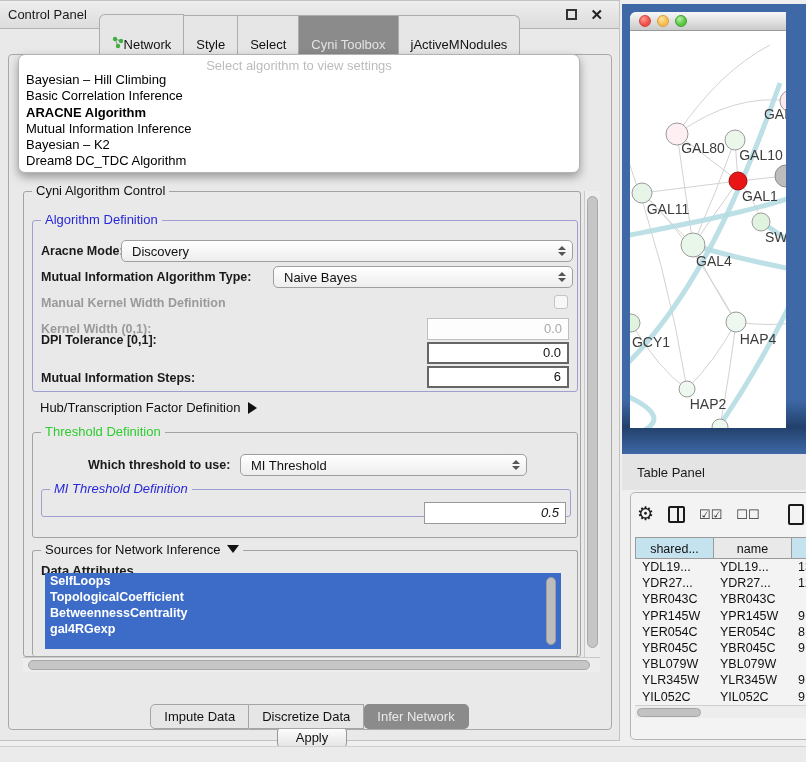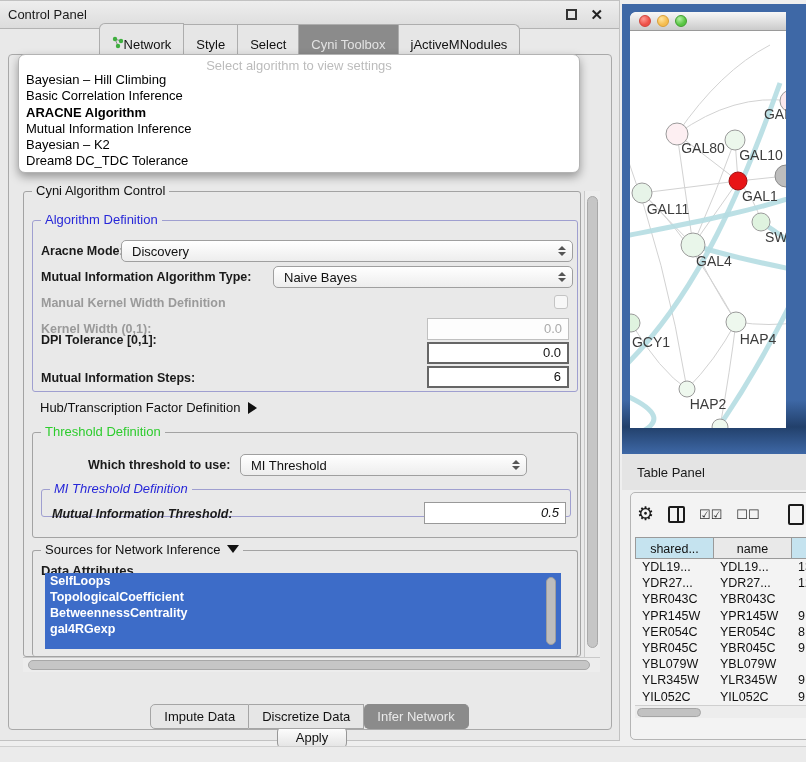--- a/index.html
+++ b/index.html
@@ -13,21 +13,21 @@
   #cp-titlebar { position:absolute; left:0; top:0; width:100%; height:28px;
     background:linear-gradient(#eeeeee,#dcdcdc); border-bottom:1px solid #b3b3b3;
     display:flex; align-items:center; }
   #cp-title { margin-left:8px; font-size:13px; color:#1a1a1a; }
   #cp-float { position:absolute; right:42px; top:8px; width:11px; height:11px;
     border:2px solid #333; background:transparent; }
   #cp-close { position:absolute; right:16px; top:5px; font-size:15px; font-weight:bold; color:#222; }
 
   #cp-tabbar { position:absolute; left:0; top:30px; width:100%; height:26px;
     display:flex; justify-content:center; align-items:flex-end; }
-  .tab { font-size:13px; padding:12px 12px 5px 12px; color:#111; background:#e6e6e6;
+  .tab { font-size:13px; padding:21px 12px 5px 12px; color:#111; background:#e6e6e6;
     border:1px solid #adadad; border-bottom:none; white-space:nowrap; display:flex; align-items:center; gap:0; }
   .tab:first-child { border-top-left-radius:6px; }
   .tab:last-child { border-top-right-radius:6px; }
   .tab.sel { background:#8b8b8b; color:#e3e3e3; }
   .tab + .tab { border-left:none; }
 
   #cp-body { position:absolute; left:8px; top:53px; width:604px; height:676px;
     border:1px solid #a9a9a9; border-radius:4px; background:#e9e9e9; }
 
   
@@ -221,21 +221,20 @@
           <div class="combo" style="left:207px; top:21px; width:287px;">
             <span class="val">MI Threshold</span>
             <span class="stepper">
                 <span class="up"></span>
                 <span class="dn"></span>
               </span>
           </div>
 
           <div class="group" style="left:8px; top:56px; width:530px; height:28px; border-color:#9f9fd0;font-style:italic;">
             <span class="legend blue">MI Threshold Definition</span>
-            <span class="lbl" style="left:10px; top:17px;">Mutual Information Threshold:</span>
             <span class="field" style="left:382px; top:12px; width:142px;">0.5</span>
           </div>
         </div>
 
         <div class="group" style="left:8px; top:358px; width:546px; height:106px; border-bottom:none;">
           <span class="legend"><span>Sources for Network Inference</span><span class="arrow-down"></span></span>
           <span class="lbl" style="left:8px; top:12px; font-size:13px;">Data Attributes</span>
         </div>
       </div>
 
@@ -258,21 +257,21 @@
     </div>
 
     <div id="algo-dropdown">
       <div id="algo-prompt">Select algorithm to view settings</div>
       <div id="algo-list">
           <div class="algo-item">Bayesian – Hill Climbing</div>
           <div class="algo-item">Basic Correlation Inference</div>
           <div class="algo-item bold">ARACNE Algorithm</div>
           <div class="algo-item">Mutual Information Inference</div>
           <div class="algo-item">Bayesian – K2</div>
-          <div class="algo-item">Dream8 DC_TDC Tolerance</div>
+          <div class="algo-item">Dream8 DC_TDC Algorithm</div>
         </div>
     </div>
 
     <div id="bottom-tabs">
         <div class="btab">Impute Data</div>
         <div class="btab">Discretize Data</div>
         <div class="btab sel">Infer Network</div>
       </div>
   </div>
 

